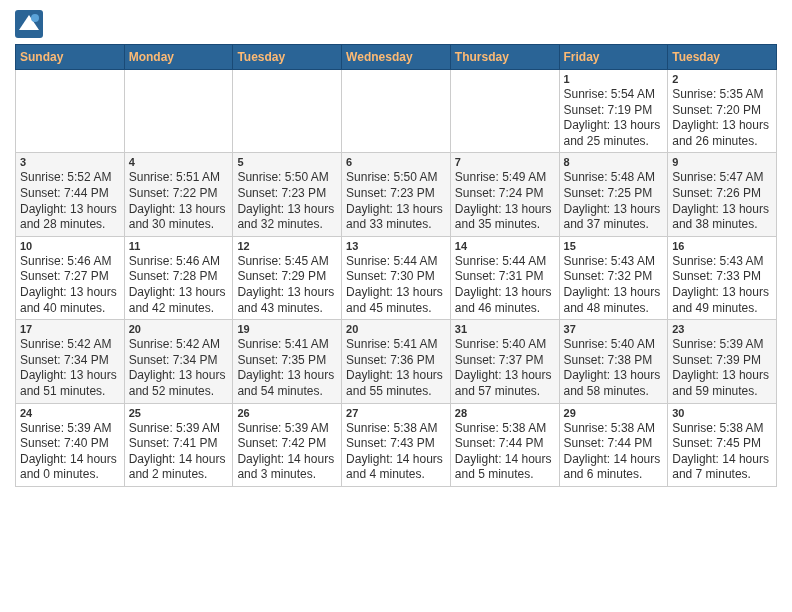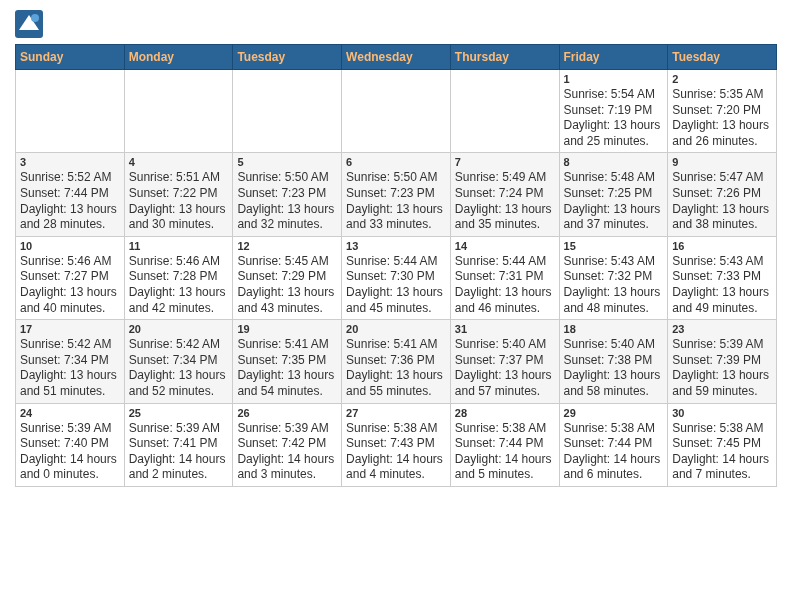--- a/index.html
+++ b/index.html
@@ -258,21 +258,21 @@
 Sunset: 7:36 PM
 Daylight: 13 hours and 55 minutes.</div>
           </td>
           <td class="alt-row">
             <span class="day-num">31</span>
             <div class="cell-text">Sunrise: 5:40 AM
 Sunset: 7:37 PM
 Daylight: 13 hours and 57 minutes.</div>
           </td>
           <td class="alt-row">
-            <span class="day-num">18</span>
+            <span class="day-num">37</span>
             <div class="cell-text">Sunrise: 5:40 AM
 Sunset: 7:38 PM
 Daylight: 13 hours and 58 minutes.</div>
           </td>
           <td class="alt-row">
             <span class="day-num">23</span>
             <div class="cell-text">Sunrise: 5:39 AM
 Sunset: 7:39 PM
 Daylight: 13 hours and 59 minutes.</div>
           </td>

